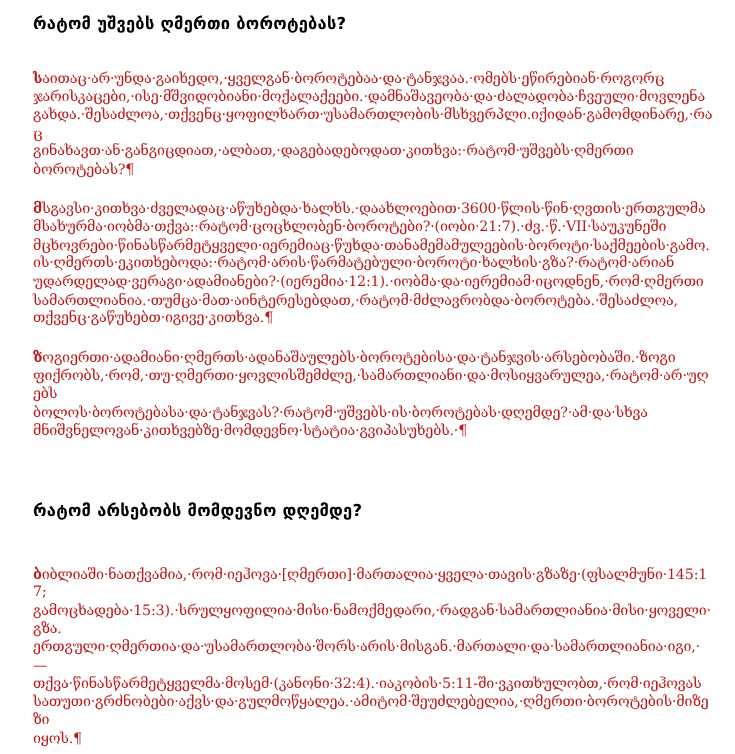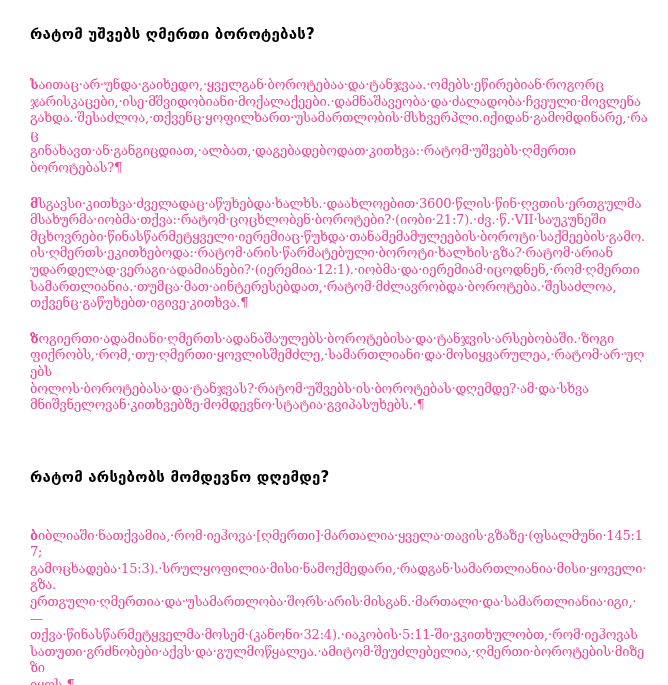--- a/index.html
+++ b/index.html
@@ -10,40 +10,40 @@
   body {
     width: 668px;
     height: 685px;
     overflow: hidden;
     font-family: "DejaVu Serif", "DejaVu Sans", sans-serif;
   }
   .page {
     box-sizing: border-box;
     width: 668px;
     height: 685px;
-    padding: 25px 20px 0 30px;
+    padding: 12px 20px 0 30px;
     background: #ffffff;
   }
   .doc-heading {
     font-family: "DejaVu Sans", "Liberation Sans", sans-serif;
     font-weight: 700;
     font-size: 15px;
     line-height: 18px;
     letter-spacing: 0.2px;
     color: #000000;
     margin: 0 0 34px 0;
   }
   .doc-heading.second {
     margin: 54px 0 42px 0;
   }
   p.body-para {
     font-size: 13px;
     line-height: 16.6px;
     letter-spacing: -0.2px;
-    color: #ec4899;
+    color: #b91c1c;
     margin: 0 0 19px 0;
     word-break: break-word;
   }
   p.body-para b.initial {
     font-weight: 700;
   }
 </style>
 </head>
 <body>
 

